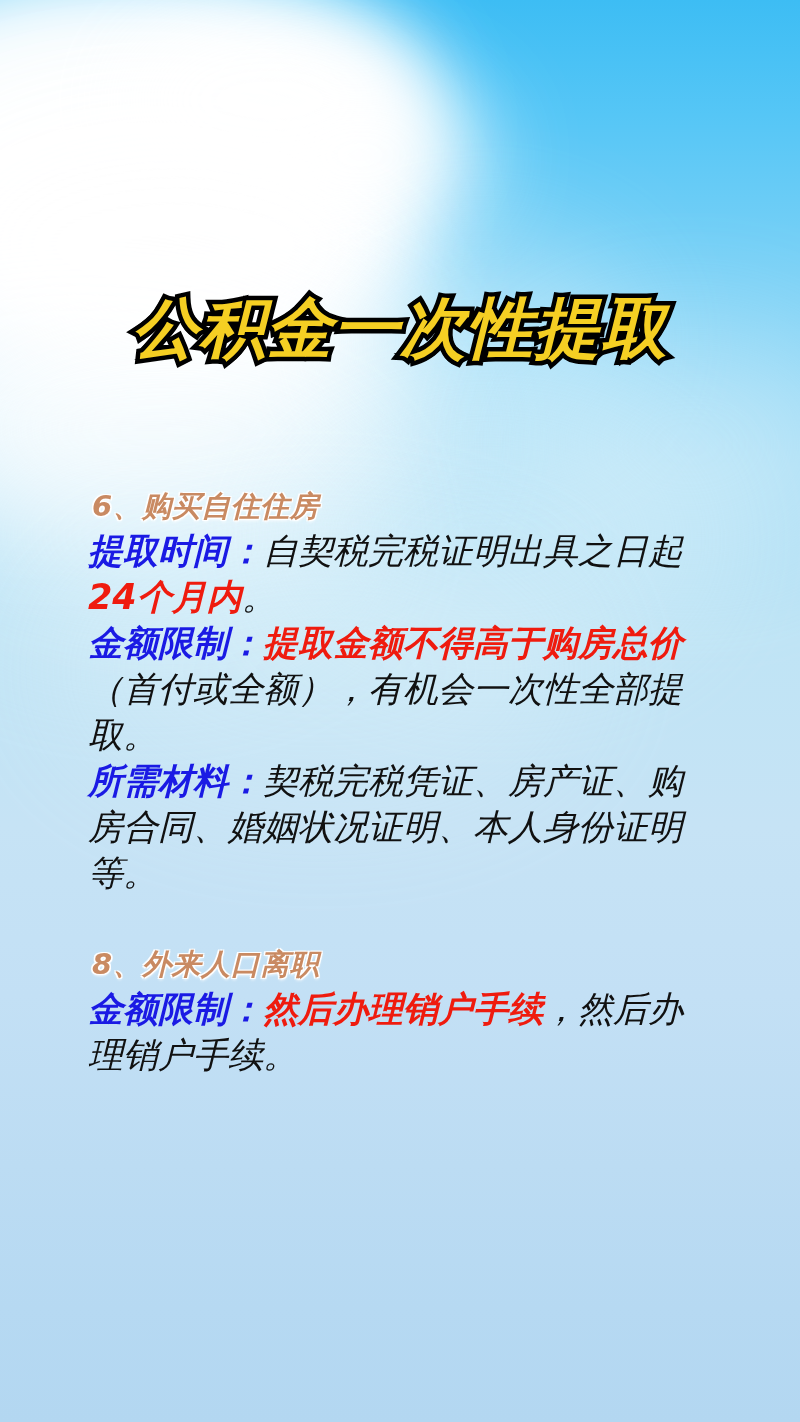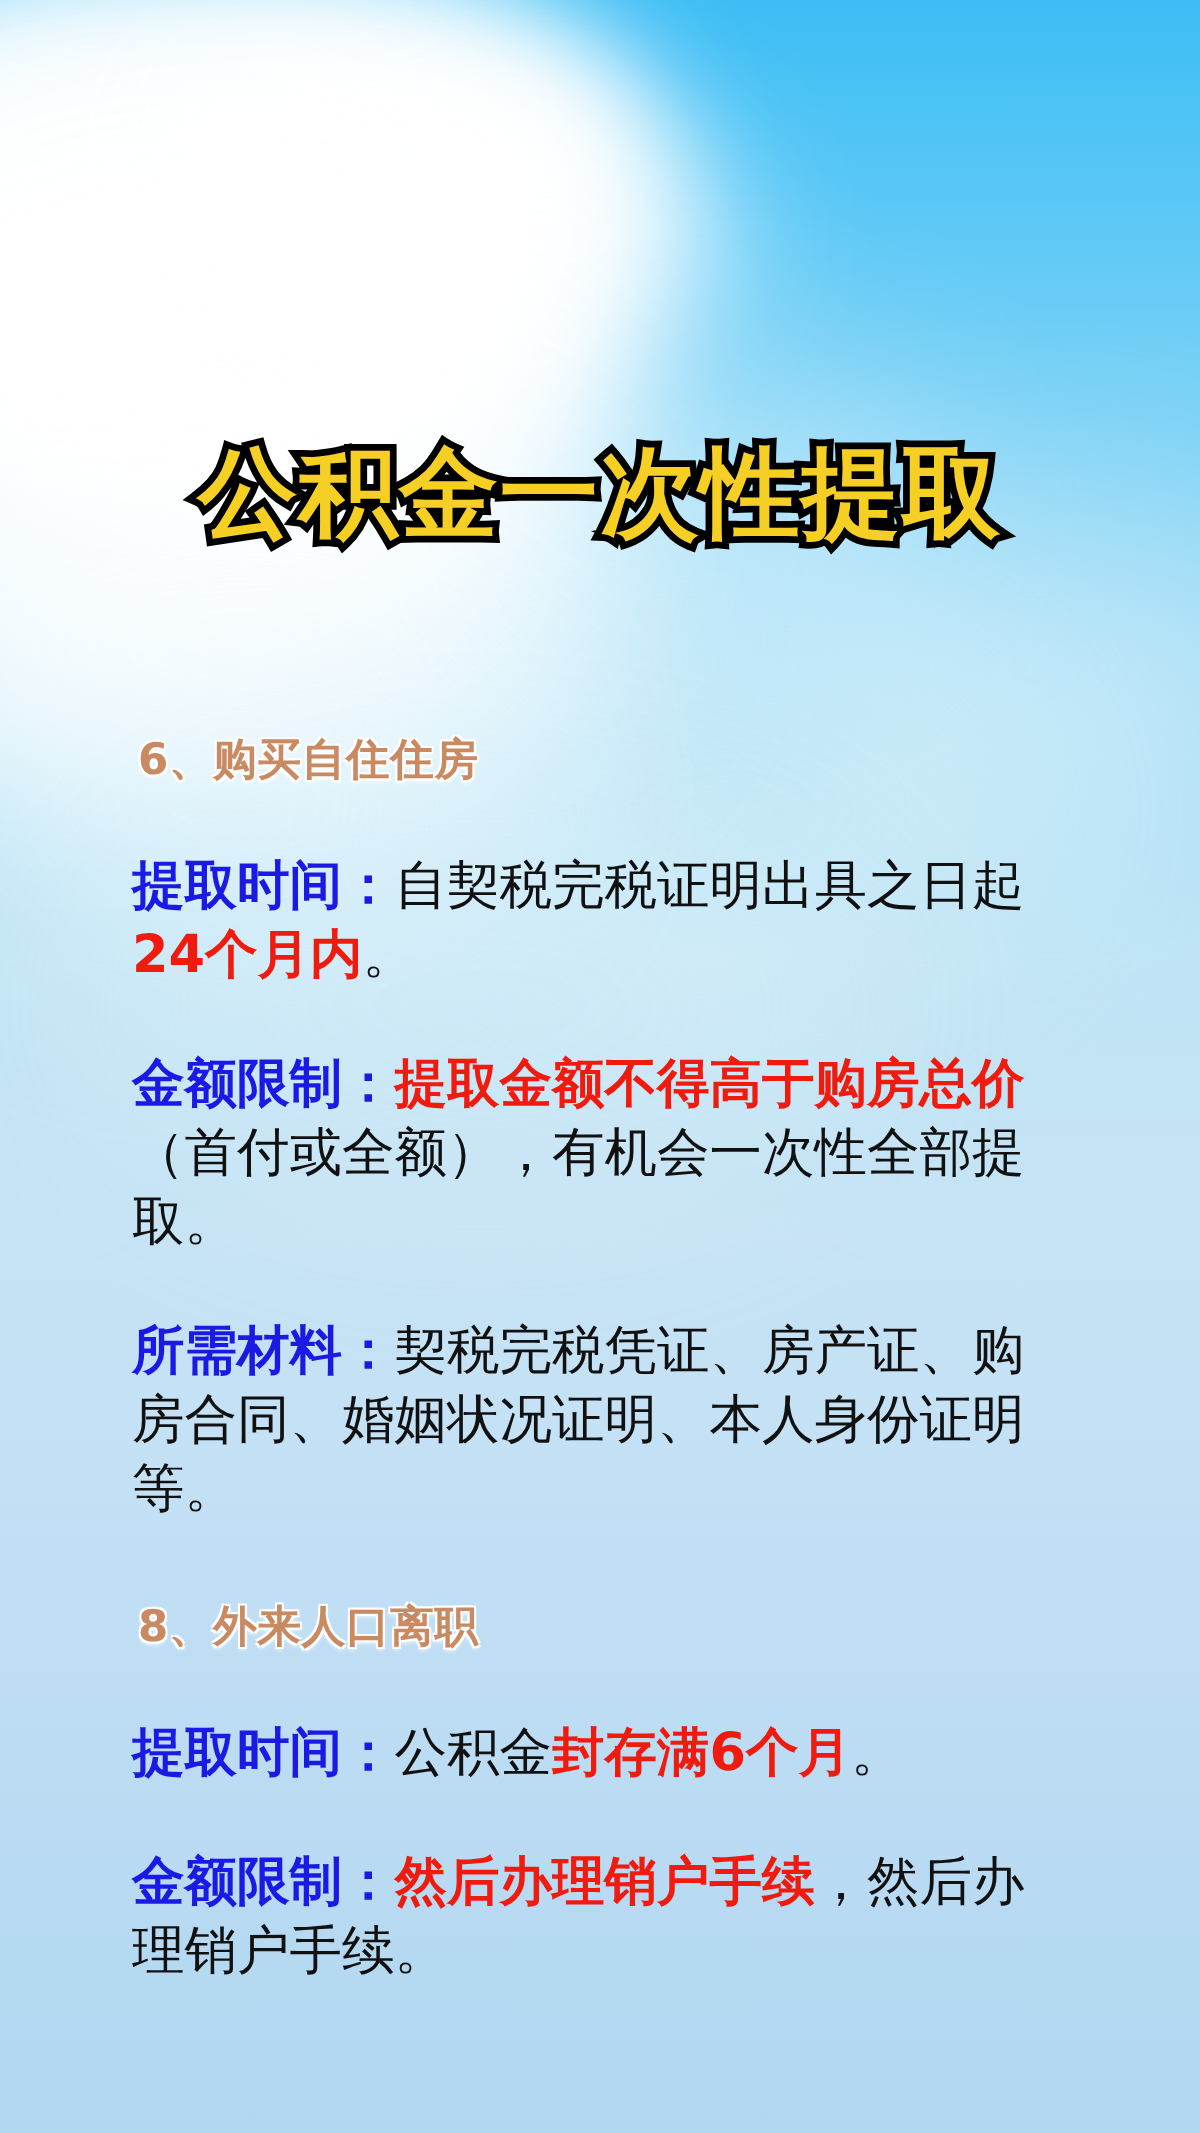--- a/index.html
+++ b/index.html
@@ -1,16 +1,16 @@
 <!DOCTYPE html>
 <html lang="zh"><head>
 <meta charset="utf-8">
 <title>公积金一次性提取</title>
 <style>
-  * { box-sizing: border-box; margin: 0; padding: 0; }
+  * { box-sizing: border-box; margin: 0; padding: 0; font-style: italic; }
 
   html, body {
     width: 800px;
     height: 1422px;
     overflow: hidden;
   }
 
   body {
     font-family: "Liberation Sans", "DejaVu Sans", sans-serif;
     position: relative;
@@ -111,21 +111,20 @@
   }
 
   .para {
     font-family: "DejaVu Sans", "Liberation Sans", sans-serif;
     font-size: 35px;
     line-height: 46px;
     color: #111111;
     font-weight: 500;
     letter-spacing: 0;
     text-align: left;
-    margin-top: 40px;
   }
 
   .lbl {
     color: #1a1ae4;
     font-weight: 700;
   }
   .red {
     color: #ef1b0e;
     font-weight: 700;
   }
@@ -160,18 +159,17 @@
 
   <div id="content">
       <div class="section">
         <div class="section-heading">6、购买自住住房</div>
         <p class="para"><span class="lbl">提取时间：</span><span class="blk">自契税完税证明出具之日起</span><span class="red">24个月内</span><span class="blk">。</span></p>
         <p class="para"><span class="lbl">金额限制：</span><span class="red">提取金额不得高于购房总价</span><span class="blk">（首付或全额），有机会一次性全部提取。</span></p>
         <p class="para"><span class="lbl">所需材料：</span><span class="blk">契税完税凭证、房产证、购房合同、婚姻状况证明、本人身份证明等。</span></p>
       </div>
       <div class="section">
         <div class="section-heading">8、外来人口离职</div>
-        <p class="para"><span class="lbl">提取时间：</span><span class="blk">公积金</span><span class="red">封存满6个月</span><span class="blk">。</span></p>
         <p class="para"><span class="lbl">金额限制：</span><span class="red">然后办理销户手续</span><span class="blk">，然后办理销户手续。</span></p>
       </div>
     </div>
 
 </div>
 
 </body></html>

